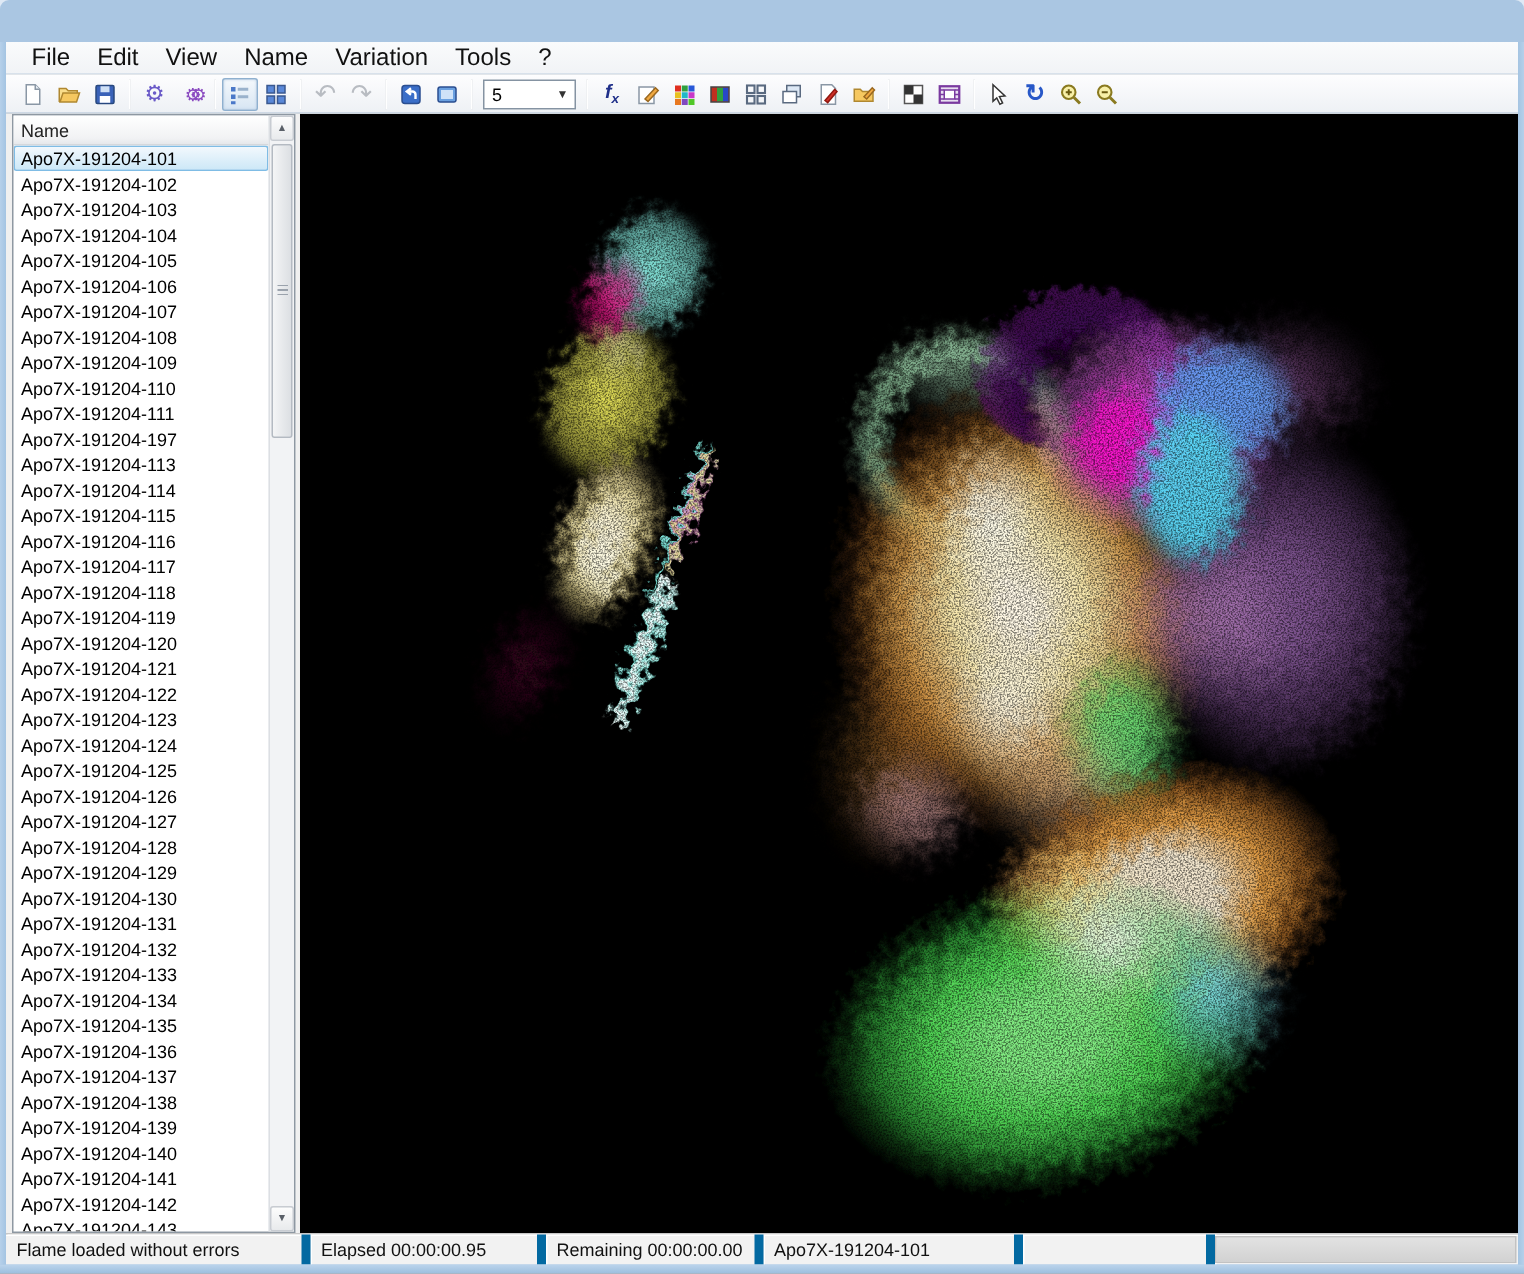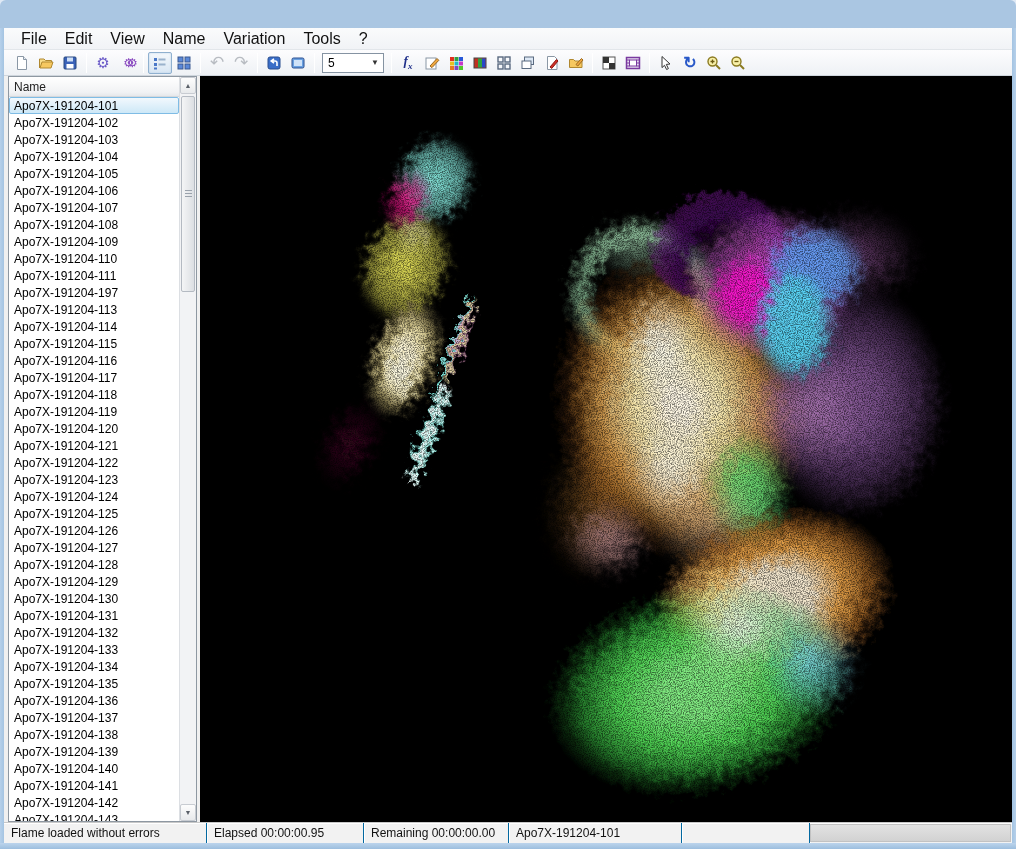--- a/index.html
+++ b/index.html
@@ -147,21 +147,21 @@
   .yellow-mid{ left:452px; top:472px; width:125px; height:105px;
     background:radial-gradient(closest-side, rgba(255,236,156,.82), transparent 82%); filter:blur(8px); }
   .pink-speck2{ left:357px; top:422px; width:100px; height:85px;
     background:radial-gradient(closest-side, rgba(238,176,206,.45), transparent 85%); filter:blur(8px); }
 
   .noise{ position:absolute; inset:0; width:100%; height:100%; opacity:.5; pointer-events:none; }
 
   
   .statusbar{ position:absolute; left:4px; top:822px; width:1008px; height:21px; background:#f2f2f2;
     border-top:1px solid #c8c8c8; box-shadow:inset 0 1px 0 #ffffff; display:flex; font-size:12px; color:#111; }
-  .sb-panel{ display:flex; align-items:center; padding-left:7px; border-right:1px solid #0369a1;
+  .sb-panel{ display:flex; align-items:center; padding-left:7px; border-right:6px solid #0369a1;
     box-shadow:1px 0 0 #ffffff; white-space:nowrap; overflow:hidden; }
   .sb-1{ width:203px; } .sb-2{ width:157px;text-align:right; } .sb-3{ width:145px; } .sb-4{ width:173px; } .sb-5{ width:128px; }
   .sb-progress{ flex:1; background:linear-gradient(#e2e2e2,#d2d2d2); border:1px solid #c2c2c2; margin:1px 1px 1px 0; }
 
   .bottom-border{ position:absolute; left:0; top:843px; width:100%; height:6px;
     background:linear-gradient(#bcd4ec,#9cbede); }
   .side-border-l{ position:absolute; left:0; top:28px; width:4px; height:815px; background:linear-gradient(90deg,#b6d0ea,#a4c4e2); }
   .side-border-r{ position:absolute; right:0; top:28px; width:4px; height:815px; background:linear-gradient(90deg,#a4c4e2,#b6d0ea); }
 
   svg.icon{ display:block; }
@@ -247,21 +247,21 @@
           <rect x="4" y="5" width="8" height="6" fill="#cfe2f8"></rect>
         </svg>
     </div>
     <div class="tb-sep"></div>
     <div class="combo">
       <span class="combo-value">5</span>
       <span class="combo-arrow">▼</span>
     </div>
     <div class="tb-sep"></div>
     <div class="tb-btn">
-      <span class="tb-glyph" style="font-family:Liberation Serif, serif; font-style:italic; font-weight:bold; color:#20308a; font-size:13px;">f<sub style="font-size:9px;">x</sub></span>
+      <span class="tb-glyph" style="font-family:Liberation Sans, sans-serif; font-style:italic; font-weight:bold; color:#20308a; font-size:13px;">f<sub style="font-size:9px;">x</sub></span>
     </div>
     <div class="tb-btn">
       <svg class="icon" width="16" height="16" viewBox="0 0 16 16">
           <rect x="2" y="3" width="10" height="11" fill="#fff" stroke="#8a97a5"></rect>
           <path d="M6 11 L13 3.5 L14.8 5.3 L8 12.6 z" fill="#f0a840" stroke="#9a6820"></path>
         </svg>
     </div>
     <div class="tb-btn">
       <svg class="icon" width="16" height="16" viewBox="0 0 16 16">
           <rect x="2" y="2" width="4" height="4" fill="#e03020"></rect>

